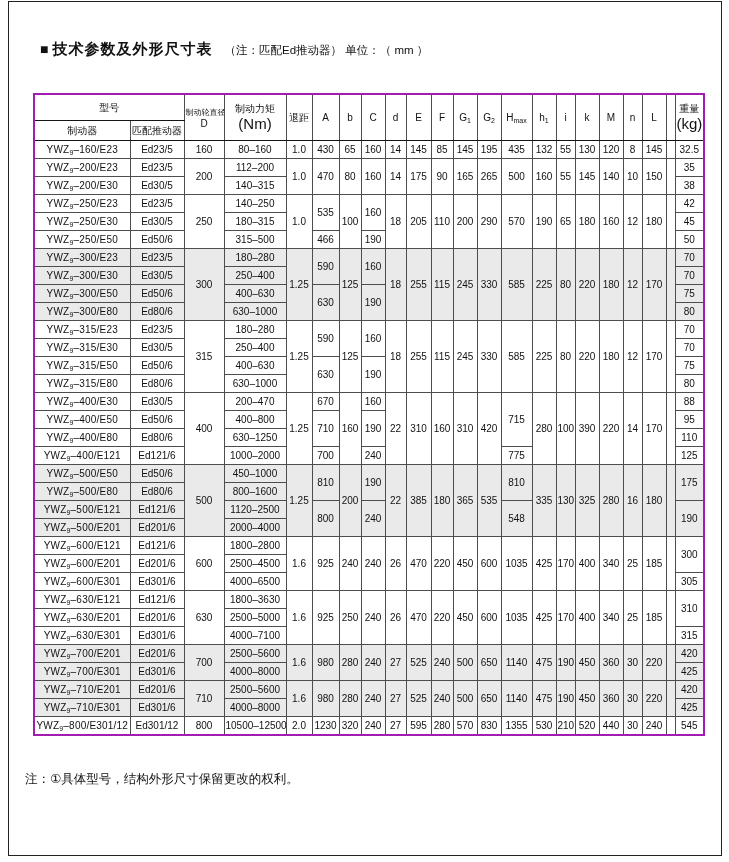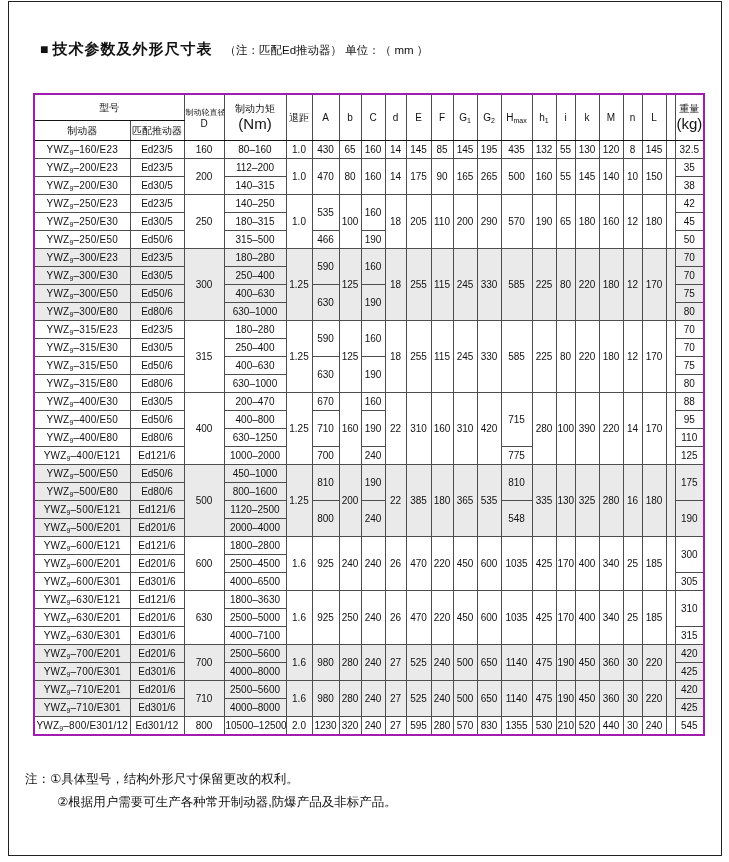--- a/index.html
+++ b/index.html
@@ -524,14 +524,13 @@
           <td>240</td>
           <td class="spacer"></td>
           <td>545</td>
         </tr>
       </tbody>
   </table>
 </div>
 
 <div class="notes">
   <div class="note-line"><span>注：</span><span>①具体型号，结构外形尺寸保留更改的权利。</span></div>
-  <div class="note-line indent">②根据用户需要可生产各种常开制动器,防爆产品及非标产品。</div>
 </div>
 
 </body></html>

